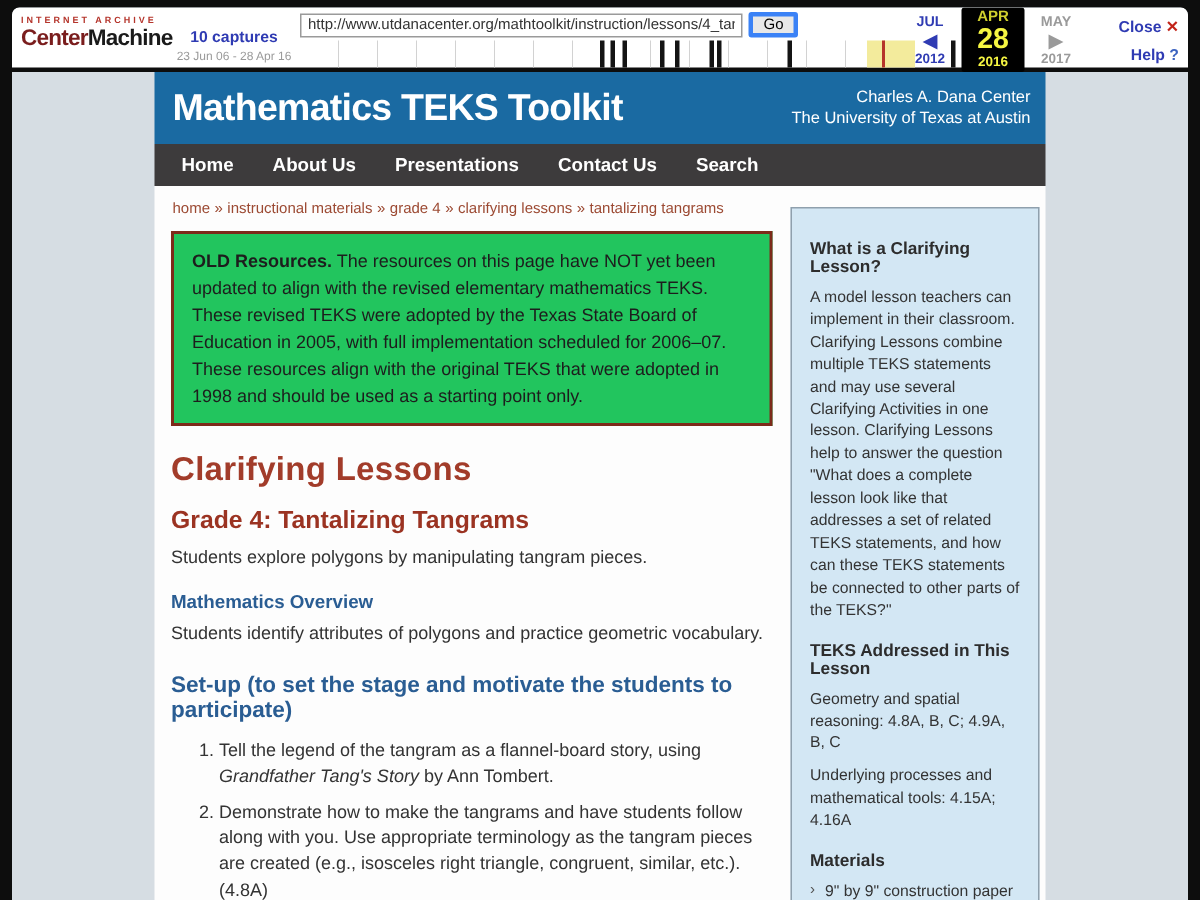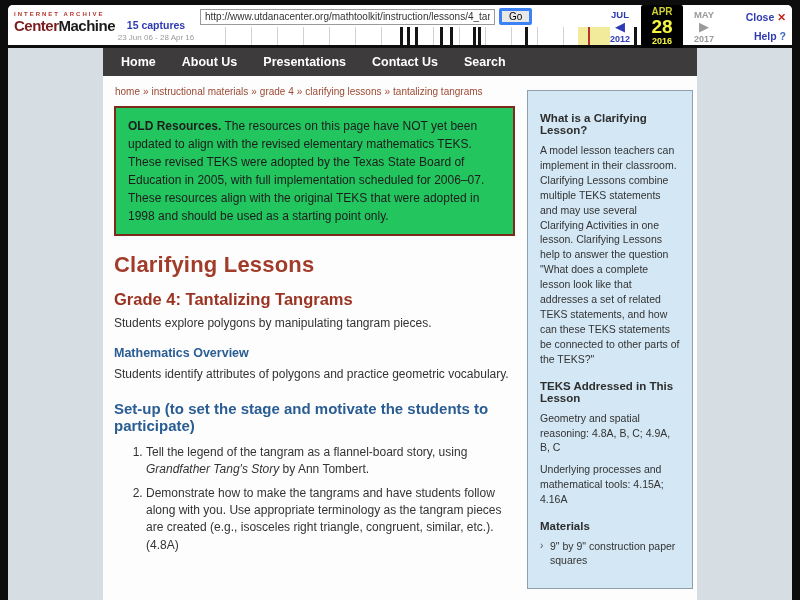--- a/index.html
+++ b/index.html
@@ -94,21 +94,21 @@
 
   <div class="wb-toolbar">
     <div class="wb-logo">
       <div class="ia">INTERNET ARCHIVE</div>
       <div class="wm">
         <span class="w1">Center</span><span class="w2">Machine</span>
       </div>
     </div>
 
     <div class="wb-captures">
-      <div class="cnt">15 captures</div>
+      <div class="cnt">10 captures</div>
       <div class="rng">23 Jun 06 - 28 Apr 16</div>
     </div>
 
     <div class="wb-middle">
       <div class="wb-urlrow">
         <input class="wb-url" value="http://www.utdanacenter.org/mathtoolkit/instruction/lessons/4_tangrams.php" style="">
         <button class="wb-go">Go</button>
       </div>
       <div class="wb-strip">
         <div class="hl" style="left:378px;width:32px;"></div>
@@ -150,20 +150,27 @@
       </div>
       <div class="row">
         <span>Help</span>
         <span class="q">?</span>
       </div>
     </div>
   </div>
 
   <div class="page-col">
 
+    <div class="site-header">
+      <div class="site-title">Mathematics TEKS Toolkit</div>
+      <div class="site-org">
+        <div>Charles A. Dana Center</div>
+        <div>The University of Texas at Austin</div>
+      </div>
+    </div>
 
     <div class="site-nav">
       <a>Home</a>
       <a>About Us</a>
       <a>Presentations</a>
       <a>Contact Us</a>
       <a>Search</a>
     </div>
 
     <div class="content">

